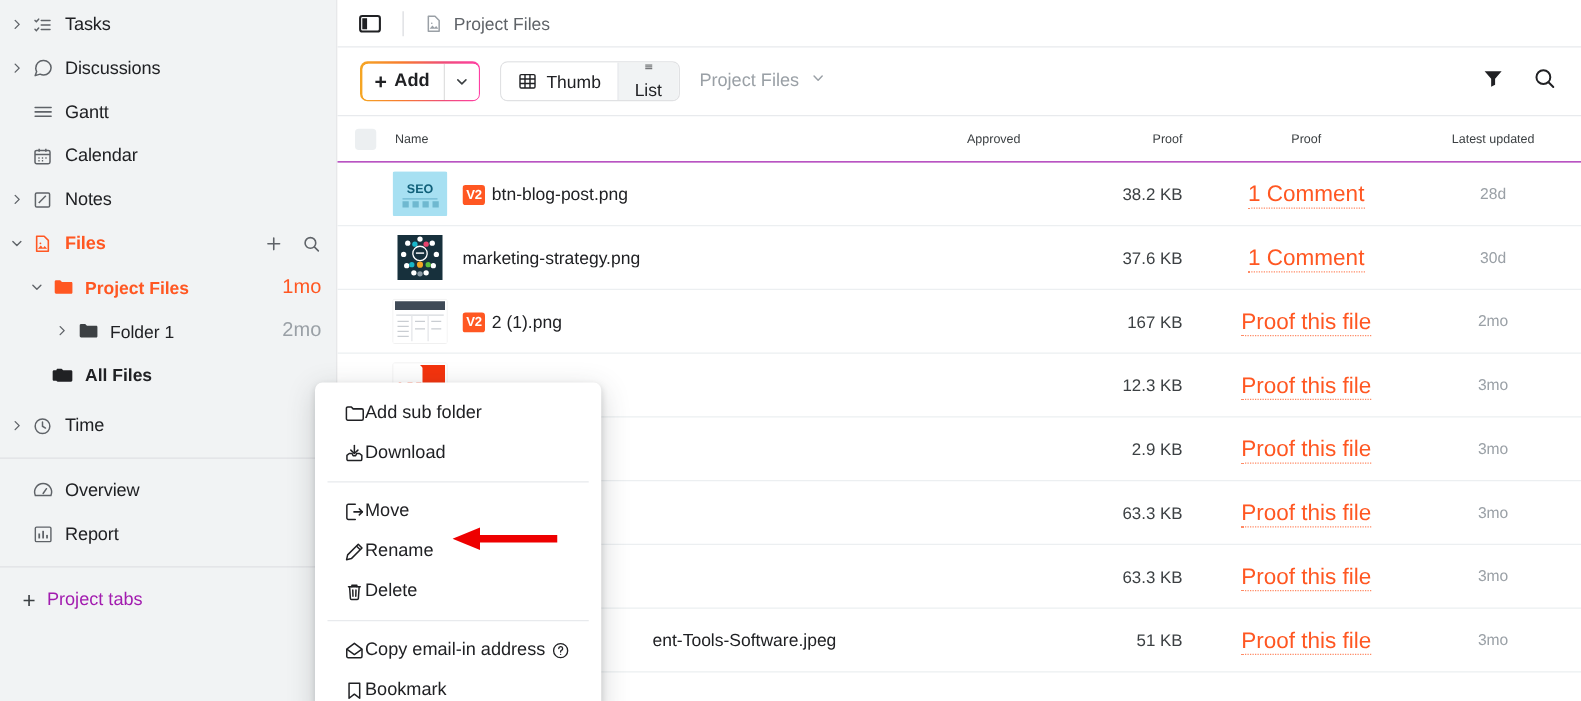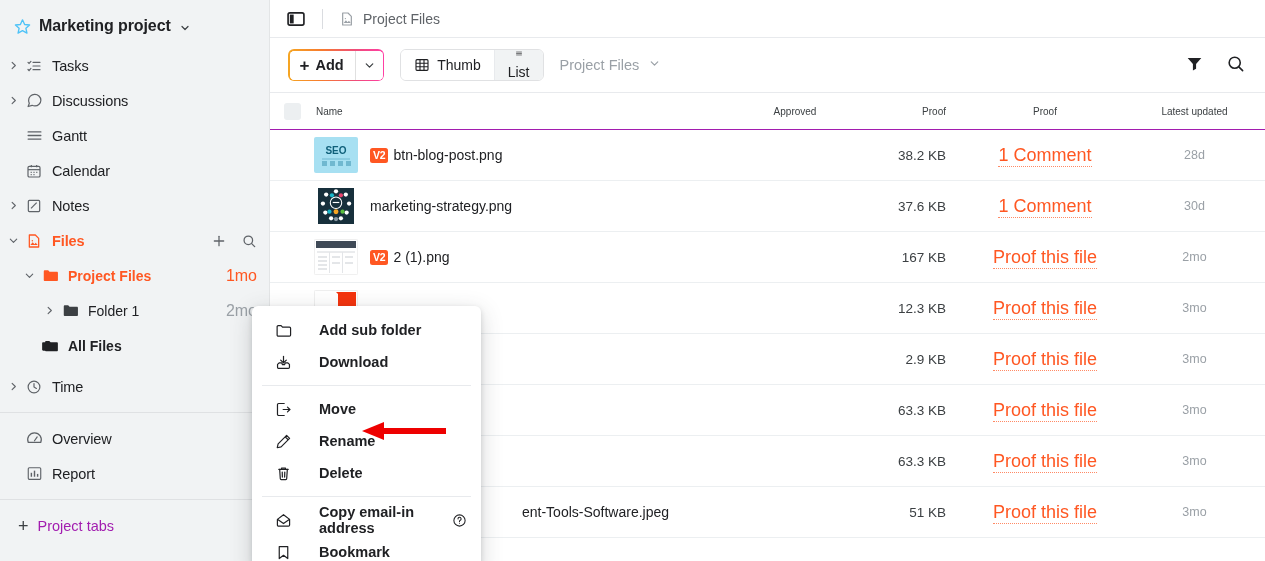--- a/index.html
+++ b/index.html
@@ -156,51 +156,38 @@
   .upd-txt { color: #9aa0a6; font-size: 12.5px; }
 
   
   .ctxmenu {
     position: absolute; left: 252px; top: 306px; width: 229px;
     background: #fff; border-radius: 6px;
     box-shadow: 0 2px 5px rgba(60,64,67,.18), 0 6px 22px rgba(60,64,67,.22);
     padding: 8px 0 8px 0; z-index: 40;
   }
   .mi {
-    display: flex; align-items: center; gap: 27px;
+    display: flex; align-items: center; gap: 0;
     height: 32px; padding: 0 14px 0 22px; cursor: pointer;
-    font-size: 14.5px; color: #202124; font-weight: bold;
+    font-size: 14.5px; color: #202124;
   }
   .mi .mi-ico { width: 18px; height: 18px; flex: 0 0 18px; display: flex; align-items: center; justify-content: center; color: #202124; }
   .mi .help { margin-left: 5px; display:flex; }
   .msep { height: 1px; background: #e8eaed; margin: 7px 10px; }
 
   
   .arrow-anno { position: absolute; left: 362px; top: 421px; z-index: 60; pointer-events: none; }
 </style>
 </head>
 <body>
 
 <div class="app">
 
   <aside class="sidebar">
 
-    <div class="proj-header">
-      <span class="star-icon">
-        <svg width="17" height="17" viewBox="0 0 24 24" fill="none" stroke="#4fc3f7" stroke-width="1.9" stroke-linejoin="round">
-            <polygon points="12,2.6 15,9.2 22,9.9 16.8,14.6 18.3,21.4 12,17.9 5.7,21.4 7.2,14.6 2,9.9 9,9.2"></polygon>
-          </svg>
-      </span>
-      <span class="proj-title">Marketing project</span>
-      <span class="caret-sm">
-        <svg width="12" height="12" viewBox="0 0 24 24" fill="none" stroke="#3c4043" stroke-width="2.4" stroke-linecap="round" stroke-linejoin="round">
-            <polyline points="6,9 12,15 18,9"></polyline>
-          </svg>
-      </span>
-    </div>
 
     <nav class="nav">
 
       <div class="nav-item">
         <span class="twisty">
           <svg width="11" height="11" viewBox="0 0 24 24" fill="none" stroke="#5f6368" stroke-width="2.4" stroke-linecap="round" stroke-linejoin="round">
               <polyline points="9,5 16,12 9,19"></polyline>
             </svg>
         </span>
         <span class="nav-ico">

